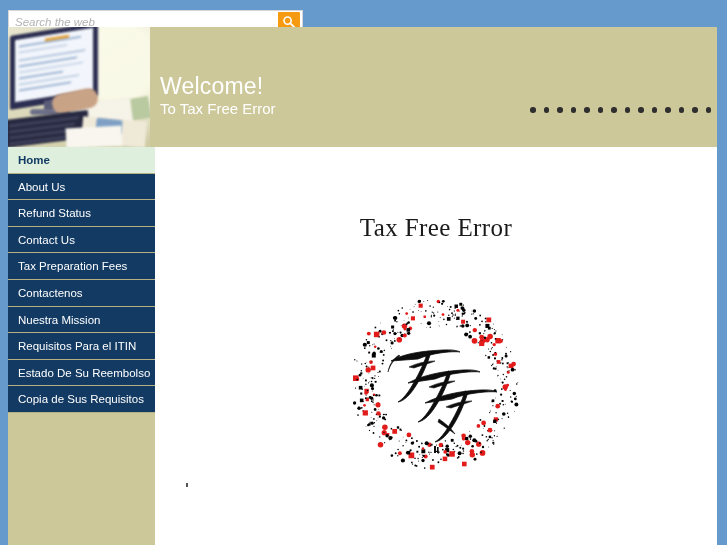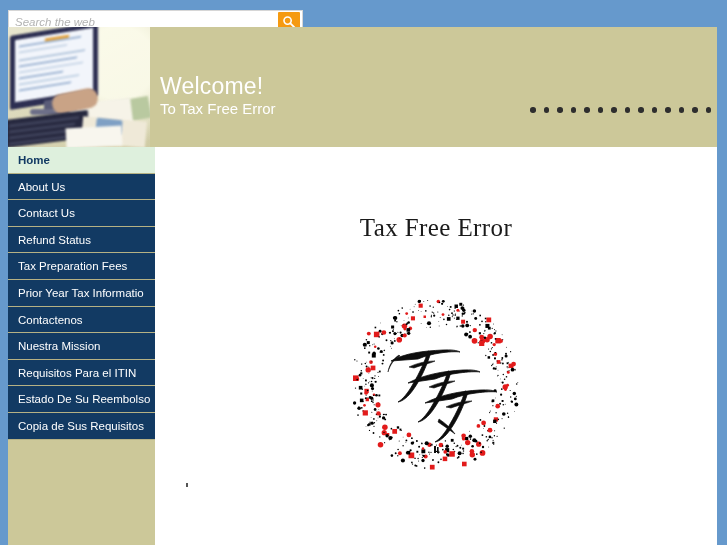--- a/index.html
+++ b/index.html
@@ -195,24 +195,23 @@
         <span class="hdot"></span>
         <span class="hdot"></span>
         <span class="hdot"></span>
         <span class="hdot"></span>
       </div>
   </div>
 
   <nav id="sidebar">
       <div class="nav-item active"><span>Home</span></div>
       <div class="nav-item"><span>About Us</span></div>
+      <div class="nav-item"><span>Refund Status</span></div>
       <div class="nav-item"><span>Contact Us</span></div>
-      <div class="nav-item"><span>Refund Status</span></div>
       <div class="nav-item"><span>Tax Preparation Fees</span></div>
-      <div class="nav-item"><span>Prior Year Tax Informatio</span></div>
       <div class="nav-item"><span>Contactenos</span></div>
       <div class="nav-item"><span>Nuestra Mission</span></div>
       <div class="nav-item"><span>Requisitos Para el ITIN</span></div>
       <div class="nav-item"><span>Estado De Su Reembolso</span></div>
       <div class="nav-item"><span>Copia de Sus Requisitos</span></div>
     </nav>
 
   <main id="main">
     <div id="main-title">Tax Free Error</div>
 

